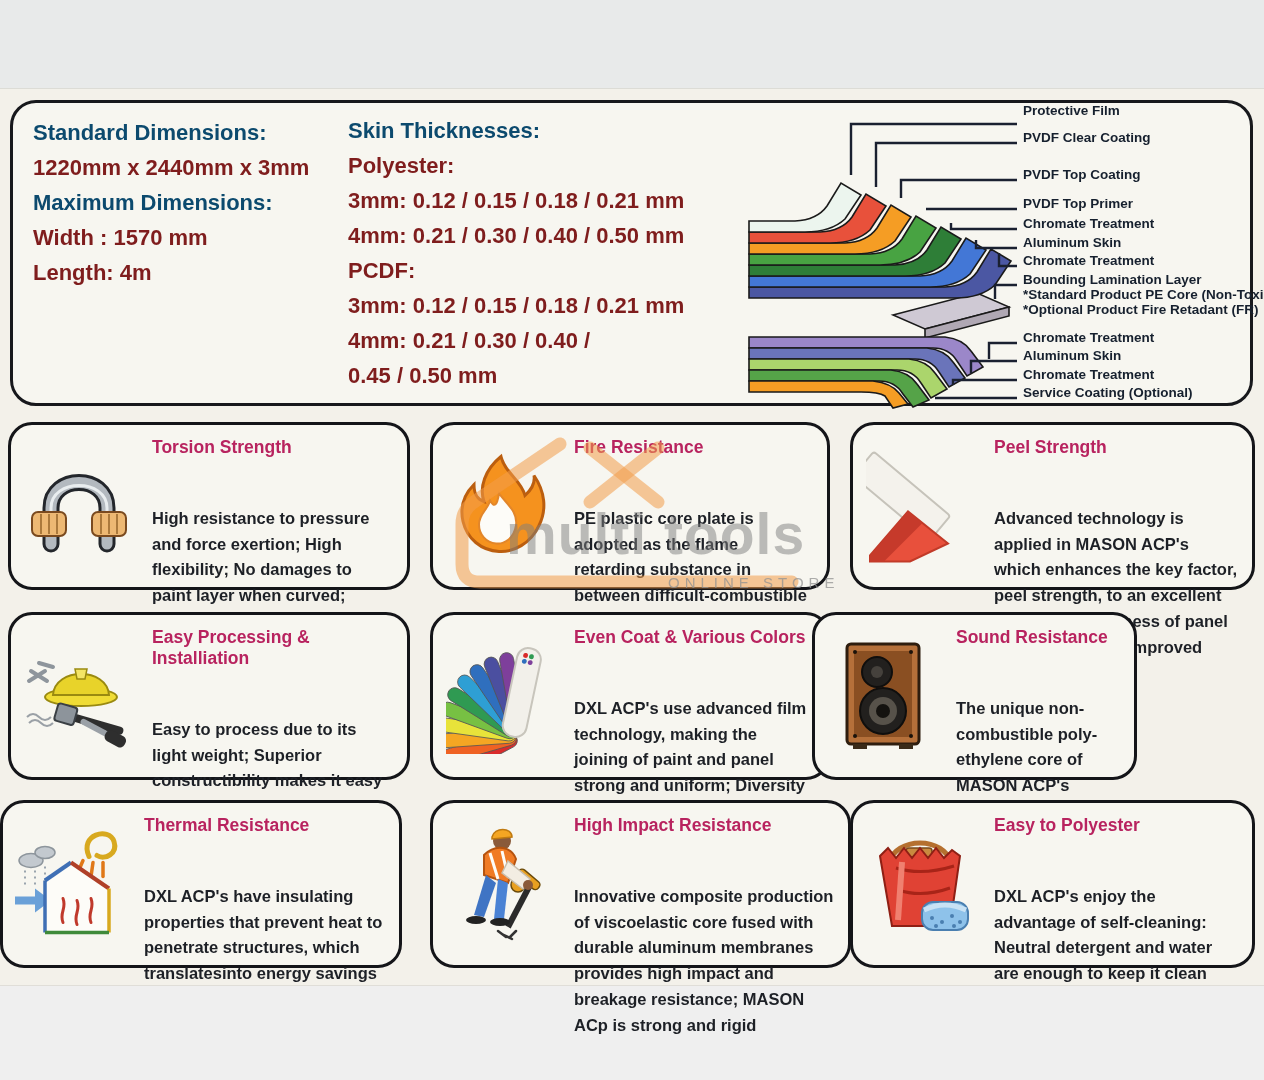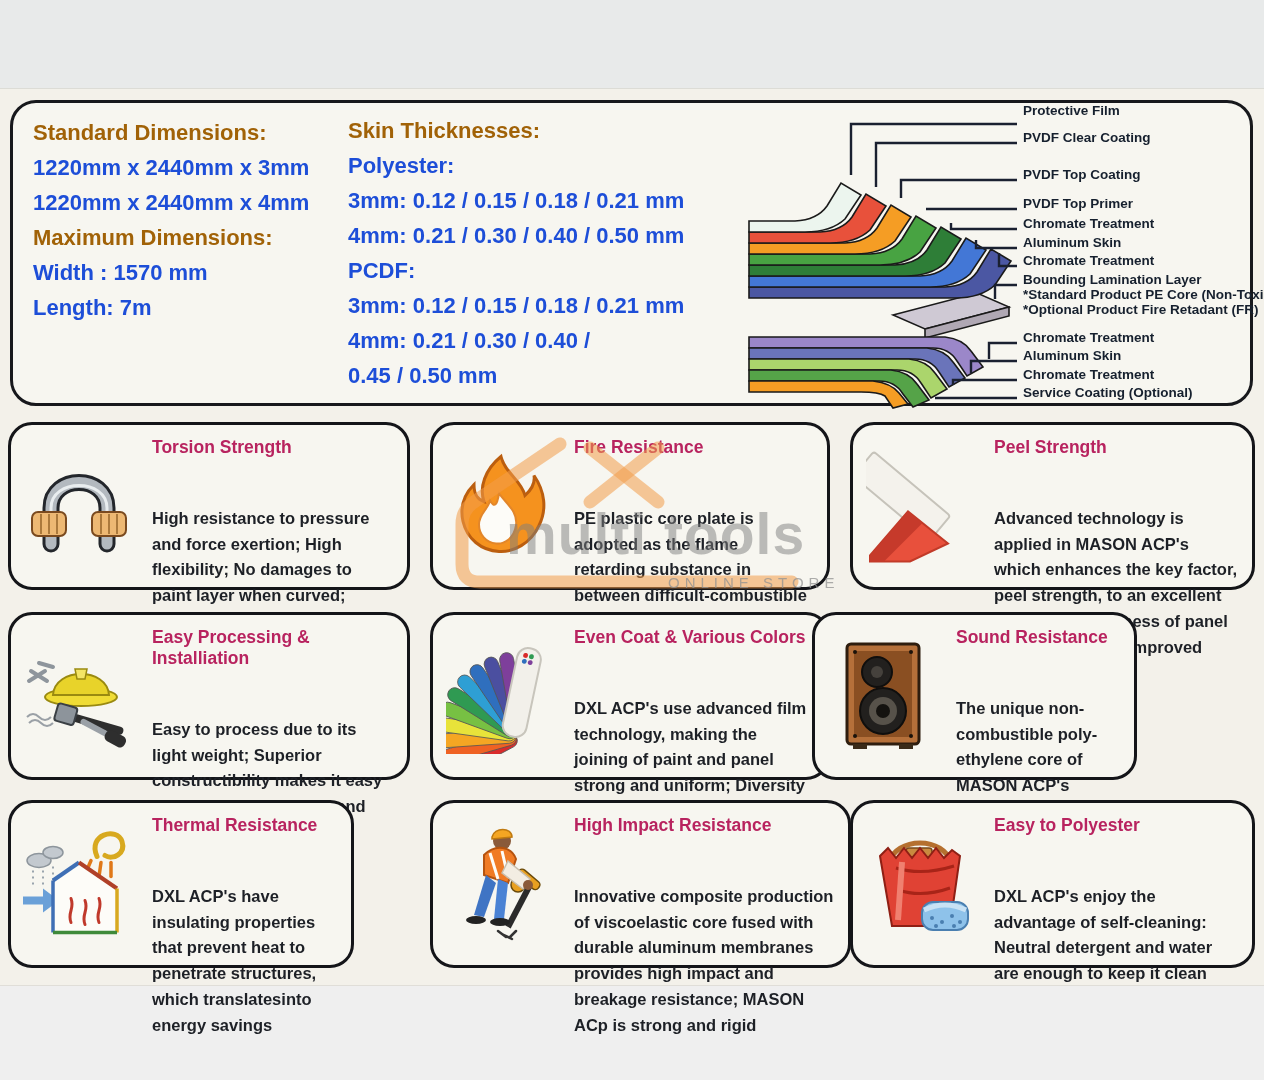--- a/index.html
+++ b/index.html
@@ -4,22 +4,22 @@
 <style>
   html,body{margin:0;padding:0;}
   body{font-family:"Liberation Sans",sans-serif;}
   .screen{position:relative;width:1264px;height:1080px;background:#f3f1ea;overflow:hidden;}
   .band-top{position:absolute;left:0;top:0;width:1264px;height:88px;background:#e8eaea;border-bottom:1px solid #dcdcd6;}
   .band-bottom{position:absolute;left:0;top:985px;width:1264px;height:95px;background:#efefef;border-top:1px solid #e0ded8;}
 
   .top-box{position:absolute;left:10px;top:100px;width:1243px;height:306px;border:3px solid #17181c;border-radius:26px;background:#f7f6f0;box-sizing:border-box;}
   .dims-block{position:absolute;left:20px;top:12px;}
   .skin-block{position:absolute;left:335px;top:10px;}
-  .spec-line{font-size:22px;font-weight:bold;color:#1d4ed8;line-height:35px;white-space:nowrap;}
-  .spec-head{color:#a16207;}
+  .spec-line{font-size:22px;font-weight:bold;color:#7f1d1d;line-height:35px;white-space:nowrap;}
+  .spec-head{color:#0c4a6e;}
 
   .layer-svg{position:absolute;left:732px;top:6px;}
   .layer-label{position:absolute;font-size:13.5px;font-weight:bold;color:#16202e;line-height:15px;white-space:nowrap;}
 
   .card{position:absolute;height:168px;border:3px solid #141519;border-radius:24px;background:#f7f6f0;box-sizing:border-box;display:flex;}
   .card .icon-cell{width:135px;flex:0 0 135px;display:flex;align-items:center;justify-content:center;}
   .card .text-cell{flex:1;padding:10px 14px 22px 6px;}
   .card-title{font-size:17.5px;font-weight:bold;color:#b8235f;margin:2px 0 3px 0;}
   .card-body{font-size:16.5px;font-weight:bold;color:#1d2026;line-height:1.56;margin-top:48px;}
 
@@ -30,24 +30,23 @@
 
 <div class="screen">
   <div class="band-top"></div>
   <div class="band-bottom"></div>
 
   <div class="top-box">
 
     <div class="dims-block">
       <div class="spec-line spec-head">Standard Dimensions:</div>
       <div class="spec-line">1220mm x 2440mm x 3mm</div>
-      <div class="spec-line">1220mm x 2440mm x 4mm</div>
       <div class="spec-line spec-head">Maximum Dimensions:</div>
       <div class="spec-line">Width : 1570 mm</div>
-      <div class="spec-line">Length: 7m</div>
+      <div class="spec-line">Length: 4m</div>
     </div>
 
     <div class="skin-block">
       <div class="spec-line spec-head">Skin Thicknesses:</div>
       <div class="spec-line">Polyester:</div>
       <div class="spec-line">3mm: 0.12 / 0.15 / 0.18 / 0.21 mm</div>
       <div class="spec-line">4mm: 0.21 / 0.30 / 0.40 / 0.50 mm</div>
       <div class="spec-line">PCDF:</div>
       <div class="spec-line">3mm: 0.12 / 0.15 / 0.18 / 0.21 mm</div>
       <div class="spec-line">4mm: 0.21 / 0.30 / 0.40 /</div>
@@ -238,21 +237,21 @@
         <rect x="20" y="104" width="14" height="5" fill="#3a2a18"></rect>
           <rect x="66" y="104" width="14" height="5" fill="#3a2a18"></rect>
       </svg>
     </div>
     <div class="text-cell">
       <div class="card-title">Sound Resistance</div>
       <div class="card-body">The unique non-combustible poly-ethylene core of MASON ACP's provides sound reducing properties better than other materials such as wood and steel</div>
     </div>
   </div>
 
-  <div class="card" style="left:8px;top:800px;width:346px">
+  <div class="card" style="left:0;top:800px;width:402px">
     <div class="icon-cell">
       <svg width="120" height="120" viewBox="0 0 120 115">
         <path d="M78 30 C68 8 98 0 103 15 C107 27 94 34 86 29" fill="none" stroke="#d8a91f" stroke-width="5" stroke-linecap="round"></path>
         <g fill="none" stroke="#e07818" stroke-width="3.5" stroke-linecap="round">
           <path d="M72 34 L66 48"></path>
             <path d="M82 36 L80 50"></path>
             <path d="M92 36 L92 50"></path>
         </g>
         <g fill="#c3c9cf" stroke="#8d959c" stroke-width="1.5">
           <ellipse cx="20" cy="34" rx="12" ry="7"></ellipse>

